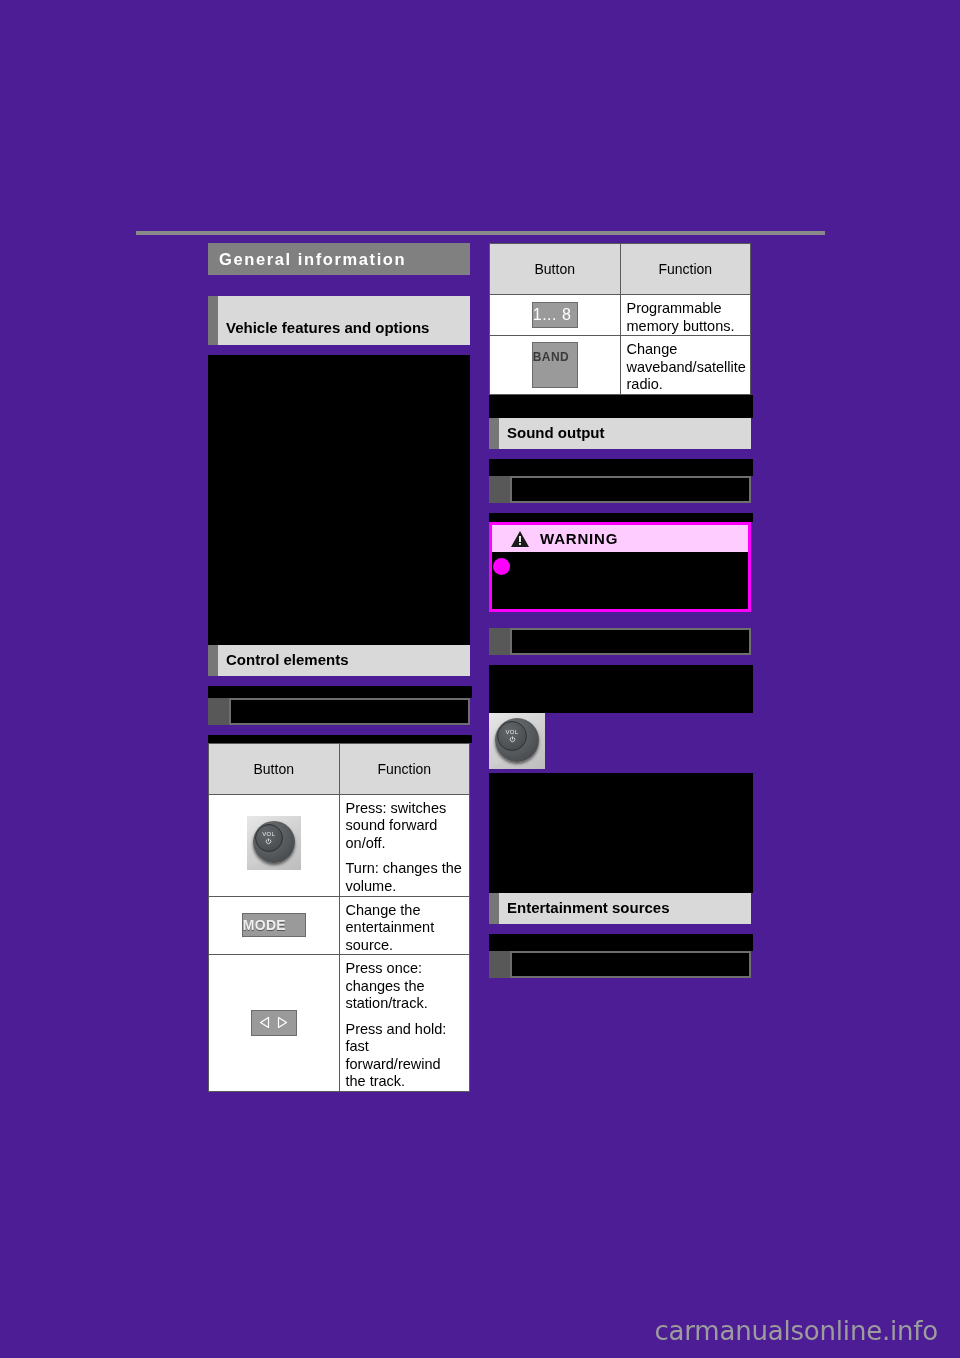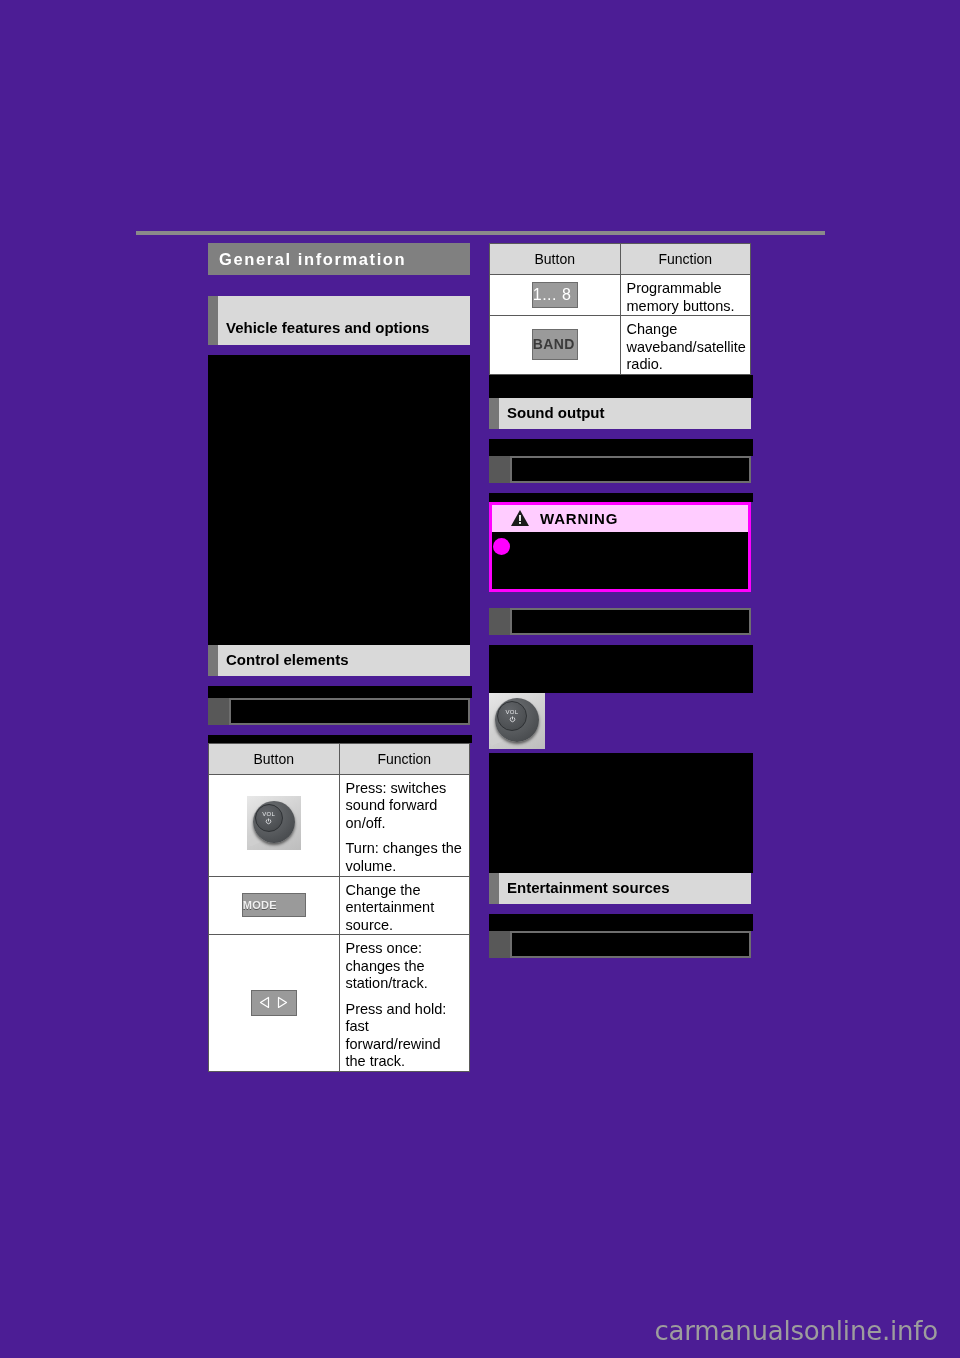--- a/index.html
+++ b/index.html
@@ -113,21 +113,21 @@
   table.btn-table {
     border-collapse: collapse;
     width: 262px;
     background: #ffffff;
     table-layout: fixed;
   }
   table.btn-table th,
   table.btn-table td {
     border: 1px solid #5a5a5a;
     vertical-align: middle;
-    padding: 2px;
+    padding: 12px;
   }
   table.btn-table thead th {
     background: #d9d9d9;
     font-size: 14px;
     font-weight: normal;
     text-align: center;
     height: 26px;
     color: #000;
   }
   table.btn-table td.cell-btn {
@@ -148,27 +148,27 @@
     display: inline-block;
     background: #9a9a9a;
     border: 1px solid #6c6c6c;
     color: #222;
     text-align: left;
     box-sizing: border-box;
     font-family: "Liberation Sans", sans-serif;
   }
   .chip-mode {
     width: 64px; height: 24px; line-height: 22px;
-    font-size: 11px; font-weight: bold; letter-spacing: .3px;
+    font-size: 14px; font-weight: bold; letter-spacing: .3px;
     color: #f0f0f0;
     text-shadow: 0 1px 0 #555;
   }
   .chip-band {
-    width: 46px; height: 31px; line-height: 29px;
-    font-size: 14px; font-weight: bold; letter-spacing: .4px;
+    width: 46px; height: 46px; line-height: 29px;
+    font-size: 12px; font-weight: bold; letter-spacing: .4px;
     color: #3a3a3a;
   }
   .chip-18 {
     width: 46px; height: 26px; line-height: 24px;
     font-size: 16px; font-weight: normal;
     color: #ffffff;
     letter-spacing: .5px;
   }
   .chip-seek {
     width: 46px; height: 26px;

